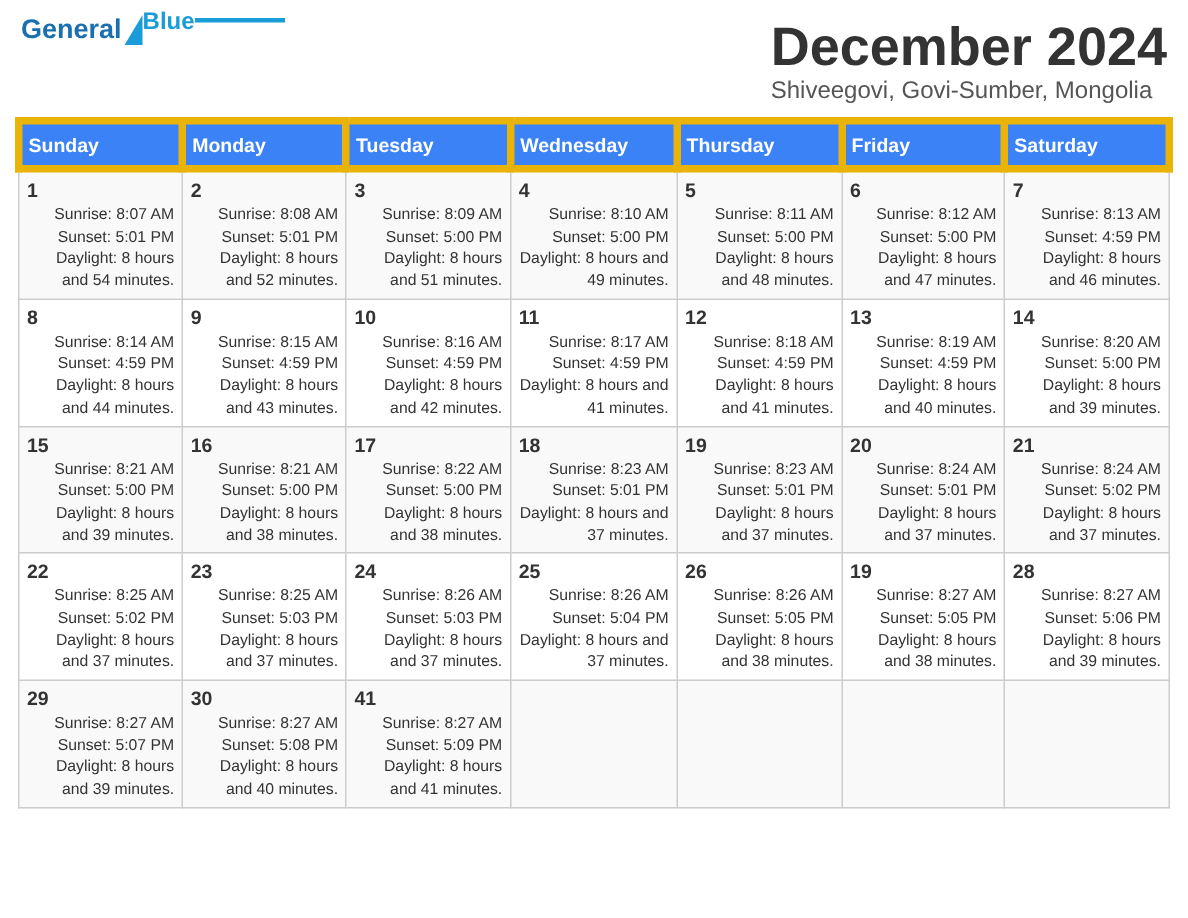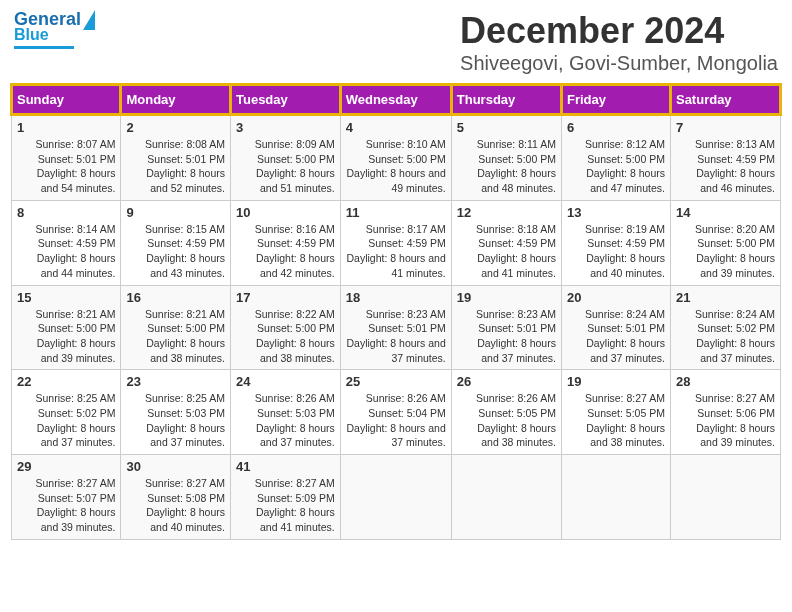--- a/index.html
+++ b/index.html
@@ -12,21 +12,21 @@
     }
     .header {
       display: flex;
       align-items: flex-start;
       justify-content: space-between;
       margin-bottom: 8px;
       padding: 0 4px;
     }
     .logo {
       display: flex;
-      flex-direction: column;
+      flex-direction: row;
       align-items: flex-start;
     }
     .logo-text {
       font-size: 18px;
       font-weight: bold;
       color: #333;
       line-height: 1.1;
     }
     .logo-text span {
       color: #1a6faf;
@@ -49,35 +49,35 @@
     .title-block {
       text-align: left;
       margin-left: 32px;
     }
     .month-title {
       font-size: 36px;
       font-weight: bold;
       color: #333;
     }
     .location-title {
-      font-size: 20px;
+      font-size: 16px;
       color: #555;
     }
     .calendar {
       width: 100%;
       border-collapse: collapse;
     }
     .calendar th {
-      background: #a21caf;
+      background: #3b82f6;
       color: #fff;
       font-size: 13px;
       font-weight: bold;
       padding: 6px 4px;
       text-align: left;
-      border: 3px solid #eab308;
+      border: 5px solid #eab308;
     }
     .calendar td {
       vertical-align: top;
       border: 1px solid #ccc;
       padding: 4px 5px;
       width: 113px;
       min-height: 85px;
       font-size: 11px;
       color: #333;
       background: #fff;

